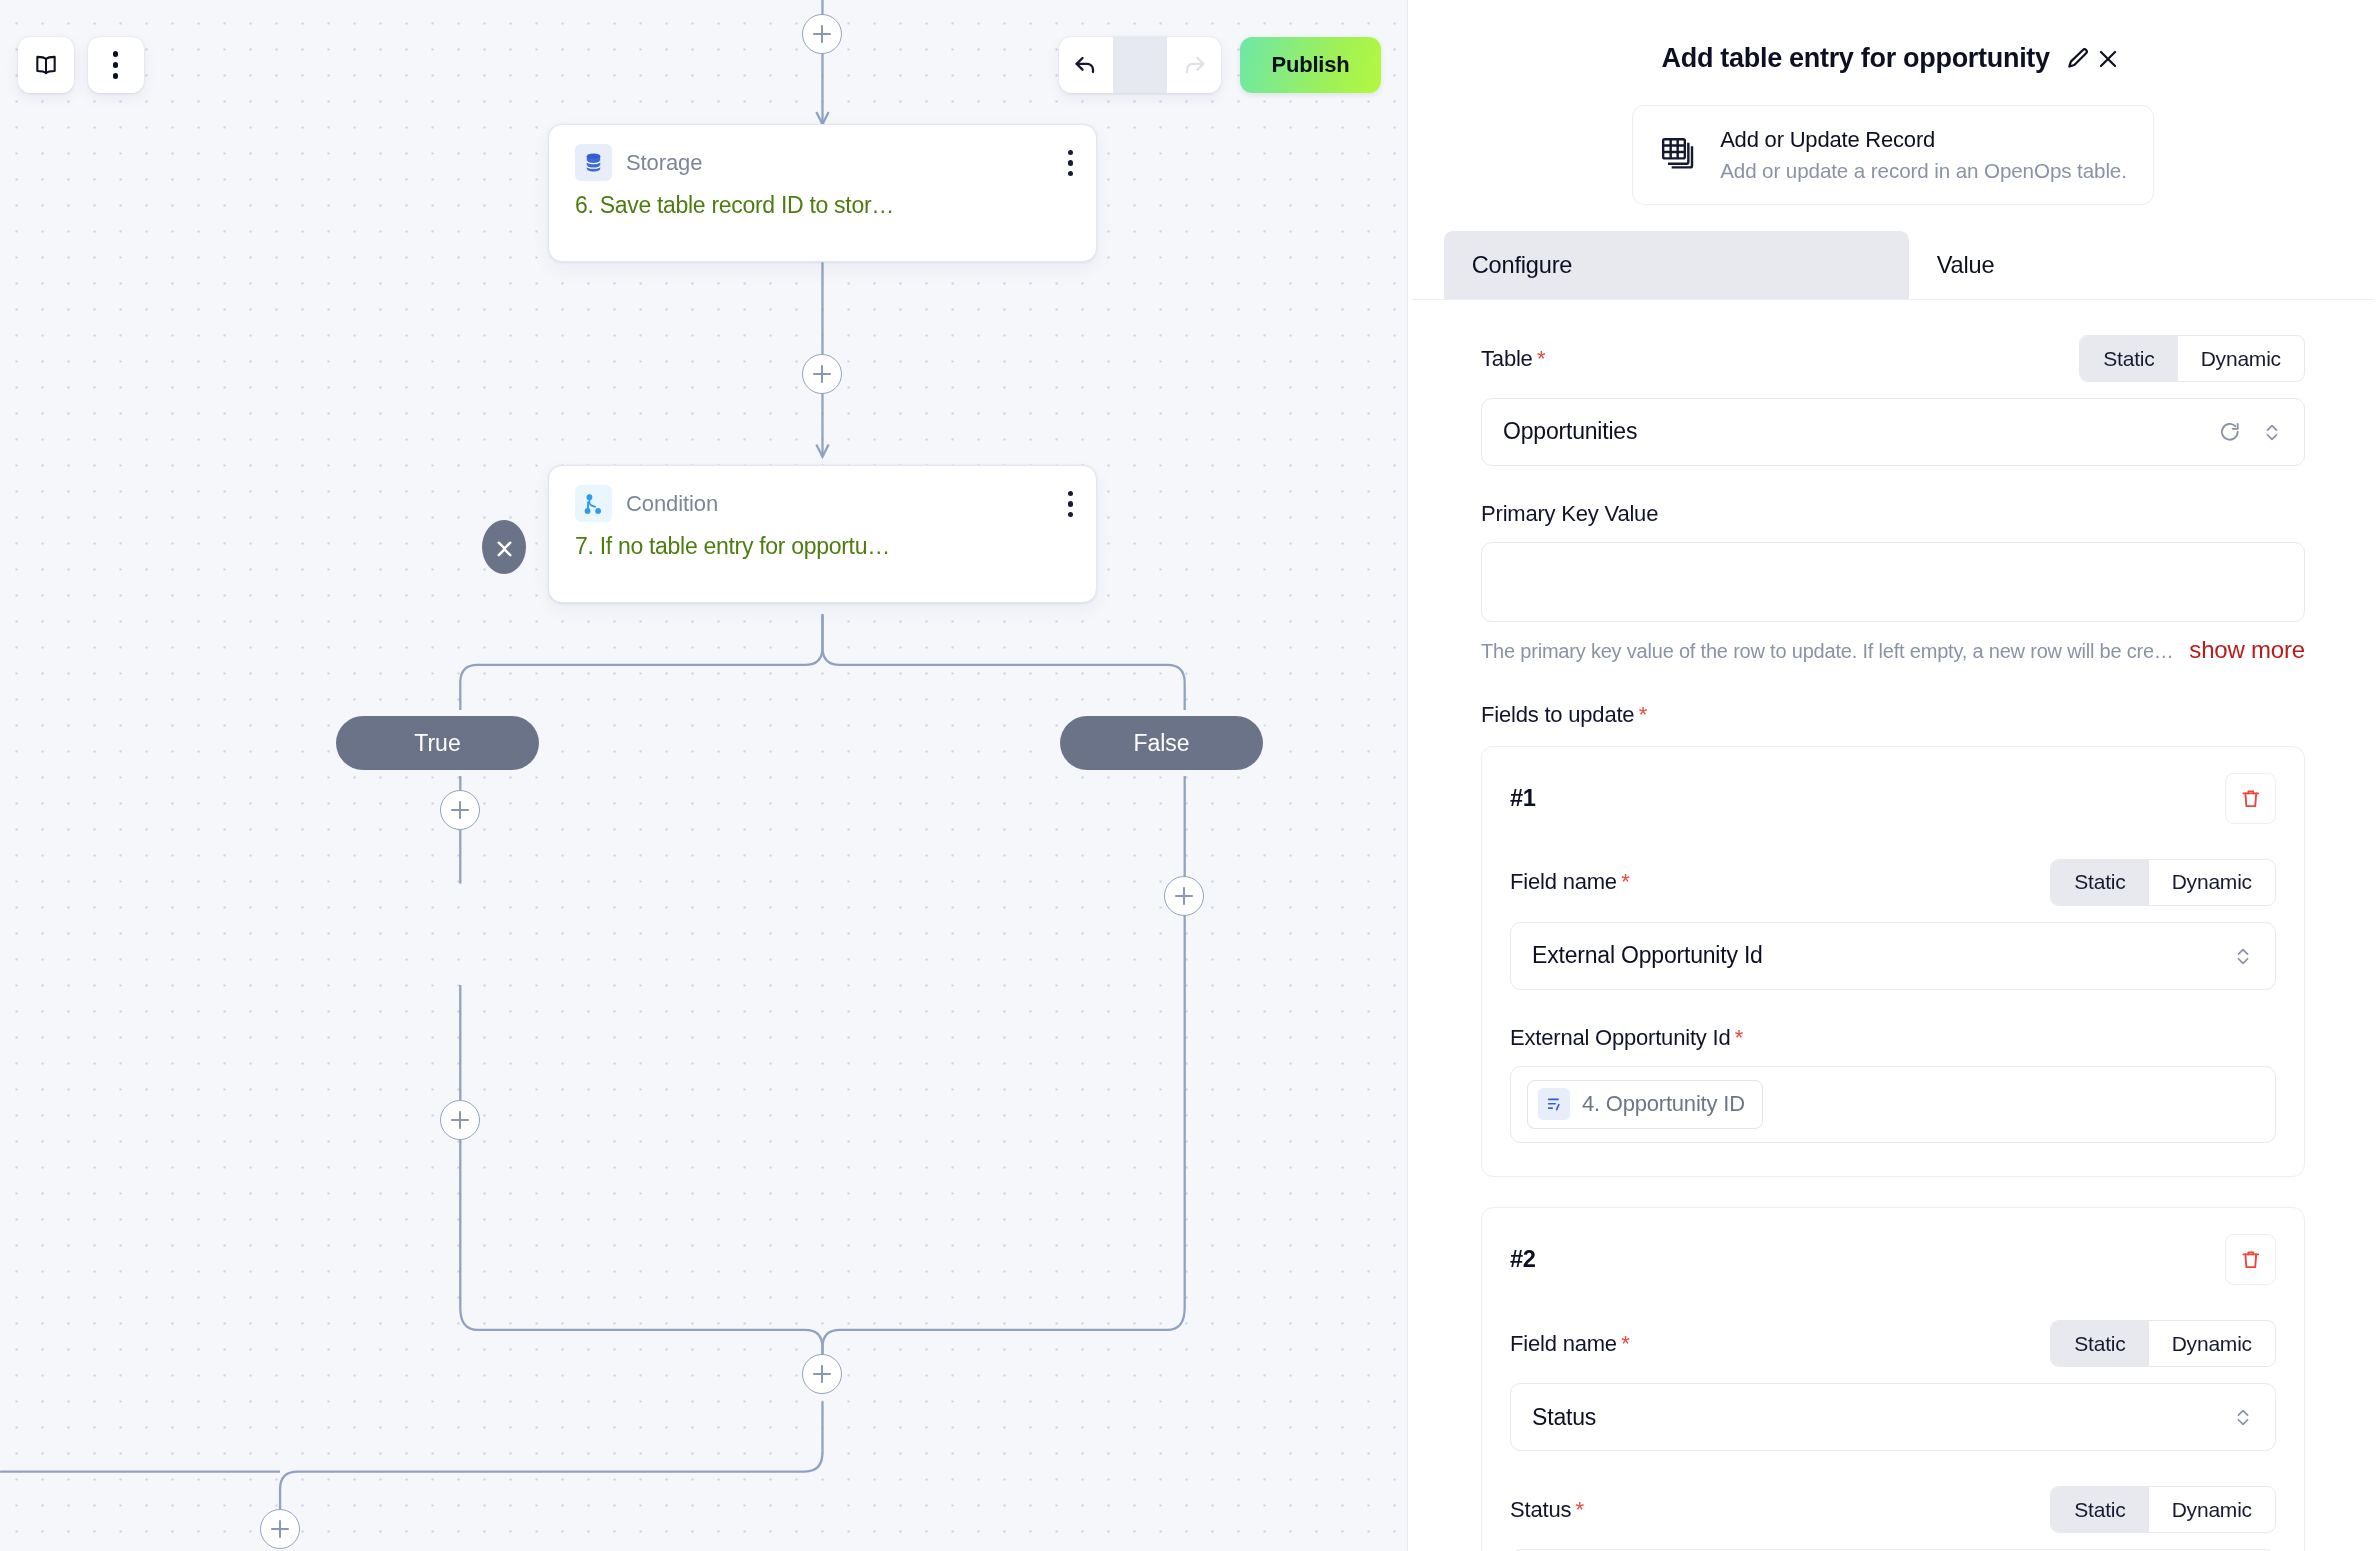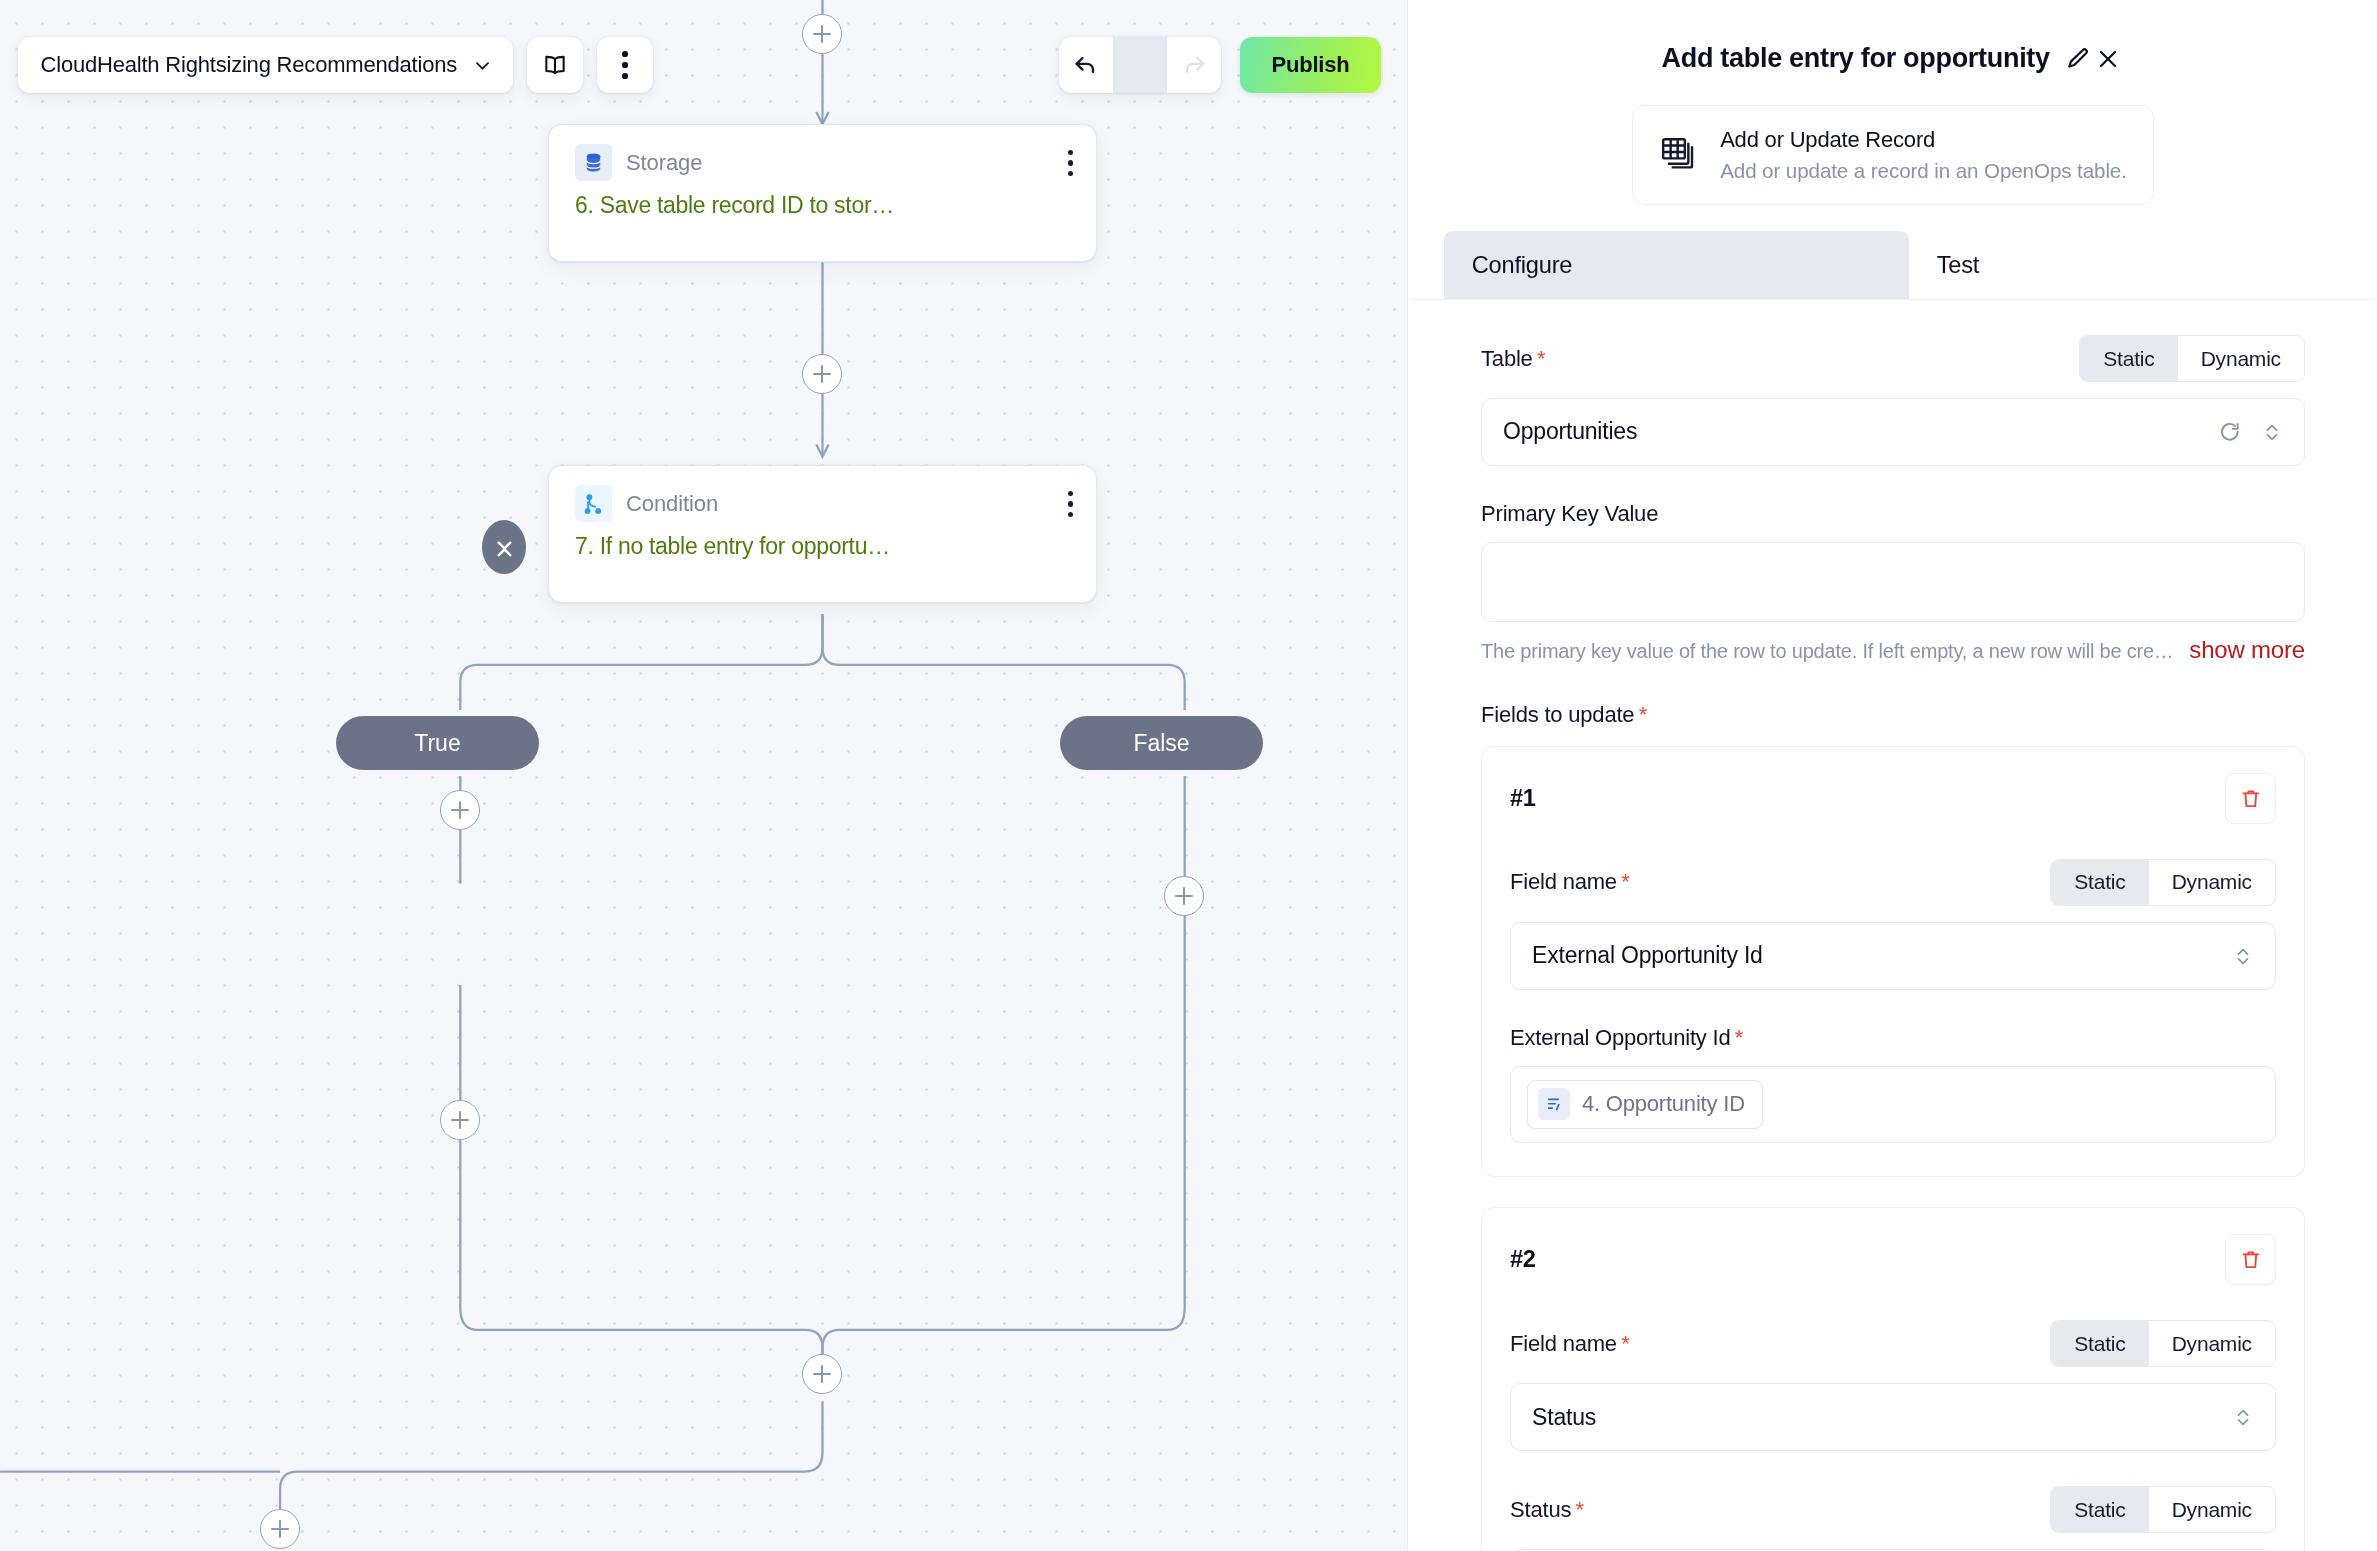--- a/index.html
+++ b/index.html
@@ -193,26 +193,20 @@
 
         <path d="M526 1495 Q526 1520 546 1520 L920 1520 Q940 1520 940 1540 L940 1556"></path>
         <path d="M1354 1495 Q1354 1520 1334 1520 L960 1520 Q940 1520 940 1540 L940 1556"></path>
 
         <path d="M940 1602 V1660 Q940 1682 920 1682 L340 1682 Q320 1682 320 1702 L320 1740"></path>
         <path d="M0 1682 L320 1682"></path>
       </g>
     </svg>
 
     <div class="toolbar-left">
-      <div class="flow-select">
-        <span class="ftitle">CloudHealth Rightsizing Recommendations</span>
-        <svg class="chev" viewBox="0 0 24 24" fill="none" stroke="#0d0f23" stroke-width="2.2" stroke-linecap="round" stroke-linejoin="round">
-            <polyline points="5 9 12 16 19 9"></polyline>
-          </svg>
-      </div>
       <div class="icon-btn">
         <svg width="26" height="26" viewBox="0 0 24 24" fill="none" stroke="#0d0f23" stroke-width="1.9" stroke-linecap="round" stroke-linejoin="round">
             <path d="M12 6.5C10.5 5 8 4.5 4 4.5v13c4 0 6.5.5 8 2 1.5-1.5 4-2 8-2v-13c-4 0-6.5.5-8 2z"></path>
             <path d="M12 6.5v13"></path>
           </svg>
       </div>
       <div class="icon-btn">
         <span class="dots-v">
             <i></i>
             <i></i>
@@ -333,21 +327,21 @@
           </svg>
       </span>
       <div>
         <div class="piece-name">Add or Update Record</div>
         <div class="piece-desc">Add or update a record in an OpenOps table.</div>
       </div>
     </div>
 
     <div class="tabs">
       <div class="tab active">Configure</div>
-      <div class="tab">Test</div>
+      <div class="tab">Value</div>
     </div>
 
     <div class="panel-body">
 
       <div class="field-row">
         <span class="lbl"><span>Table</span><span class="req">*</span></span>
         <span class="seg">
           <span class="on">Static</span>
           <span>Dynamic</span>
         </span>

